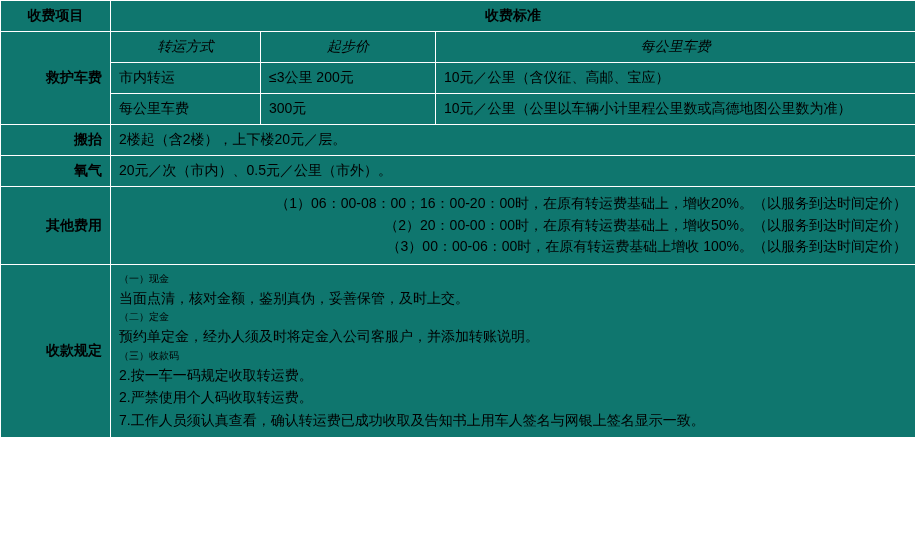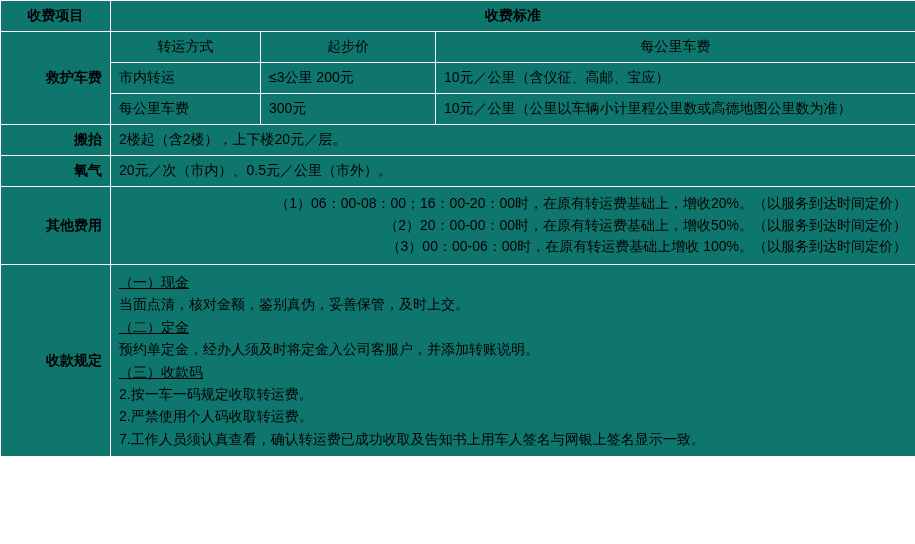--- a/index.html
+++ b/index.html
@@ -38,37 +38,37 @@
     font-size: 15px;
   }
   .ctr {
   }
   .left {
     text-align: left;
   }
   .sub-ctr {
     text-align: center;
     font-size: 14px;
+    font-style: italic;
   }
   .para {
     line-height: 1.55;
     text-align: right;
     font-size: 14px;
   }
   .para div {
     white-space: pre-wrap;
   }
   .collect {
     line-height: 1.6;
     font-size: 14px;
     text-align: left;
   }
   .collect .h {
-    font-size: 14px;
-    text-decoration: underline;
+    font-size: 10px;
   }
 </style>
 </head>
 <body>
 
 <table class="fee-table">
   <colgroup>
     <col style="width:110px">
     <col style="width:150px">
     <col style="width:175px">

